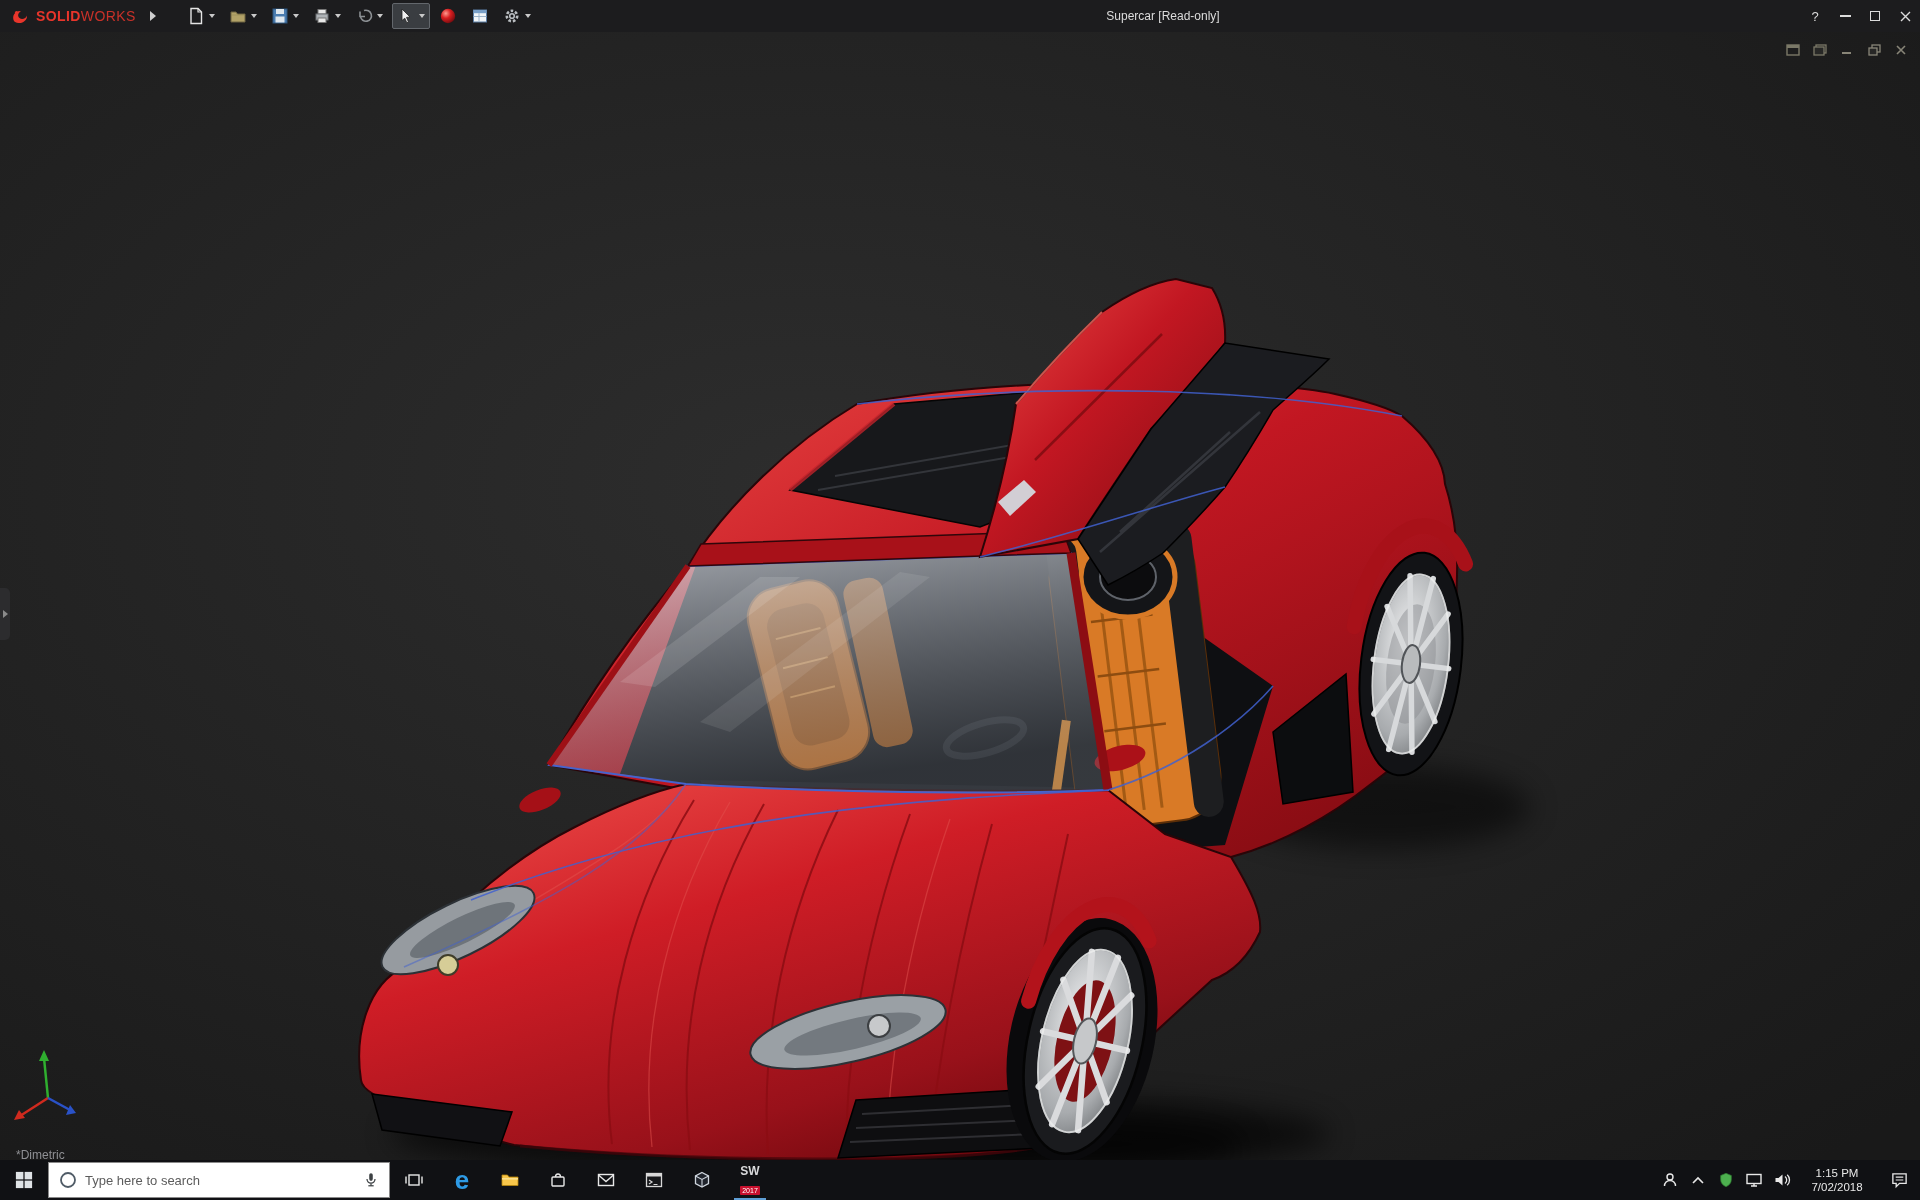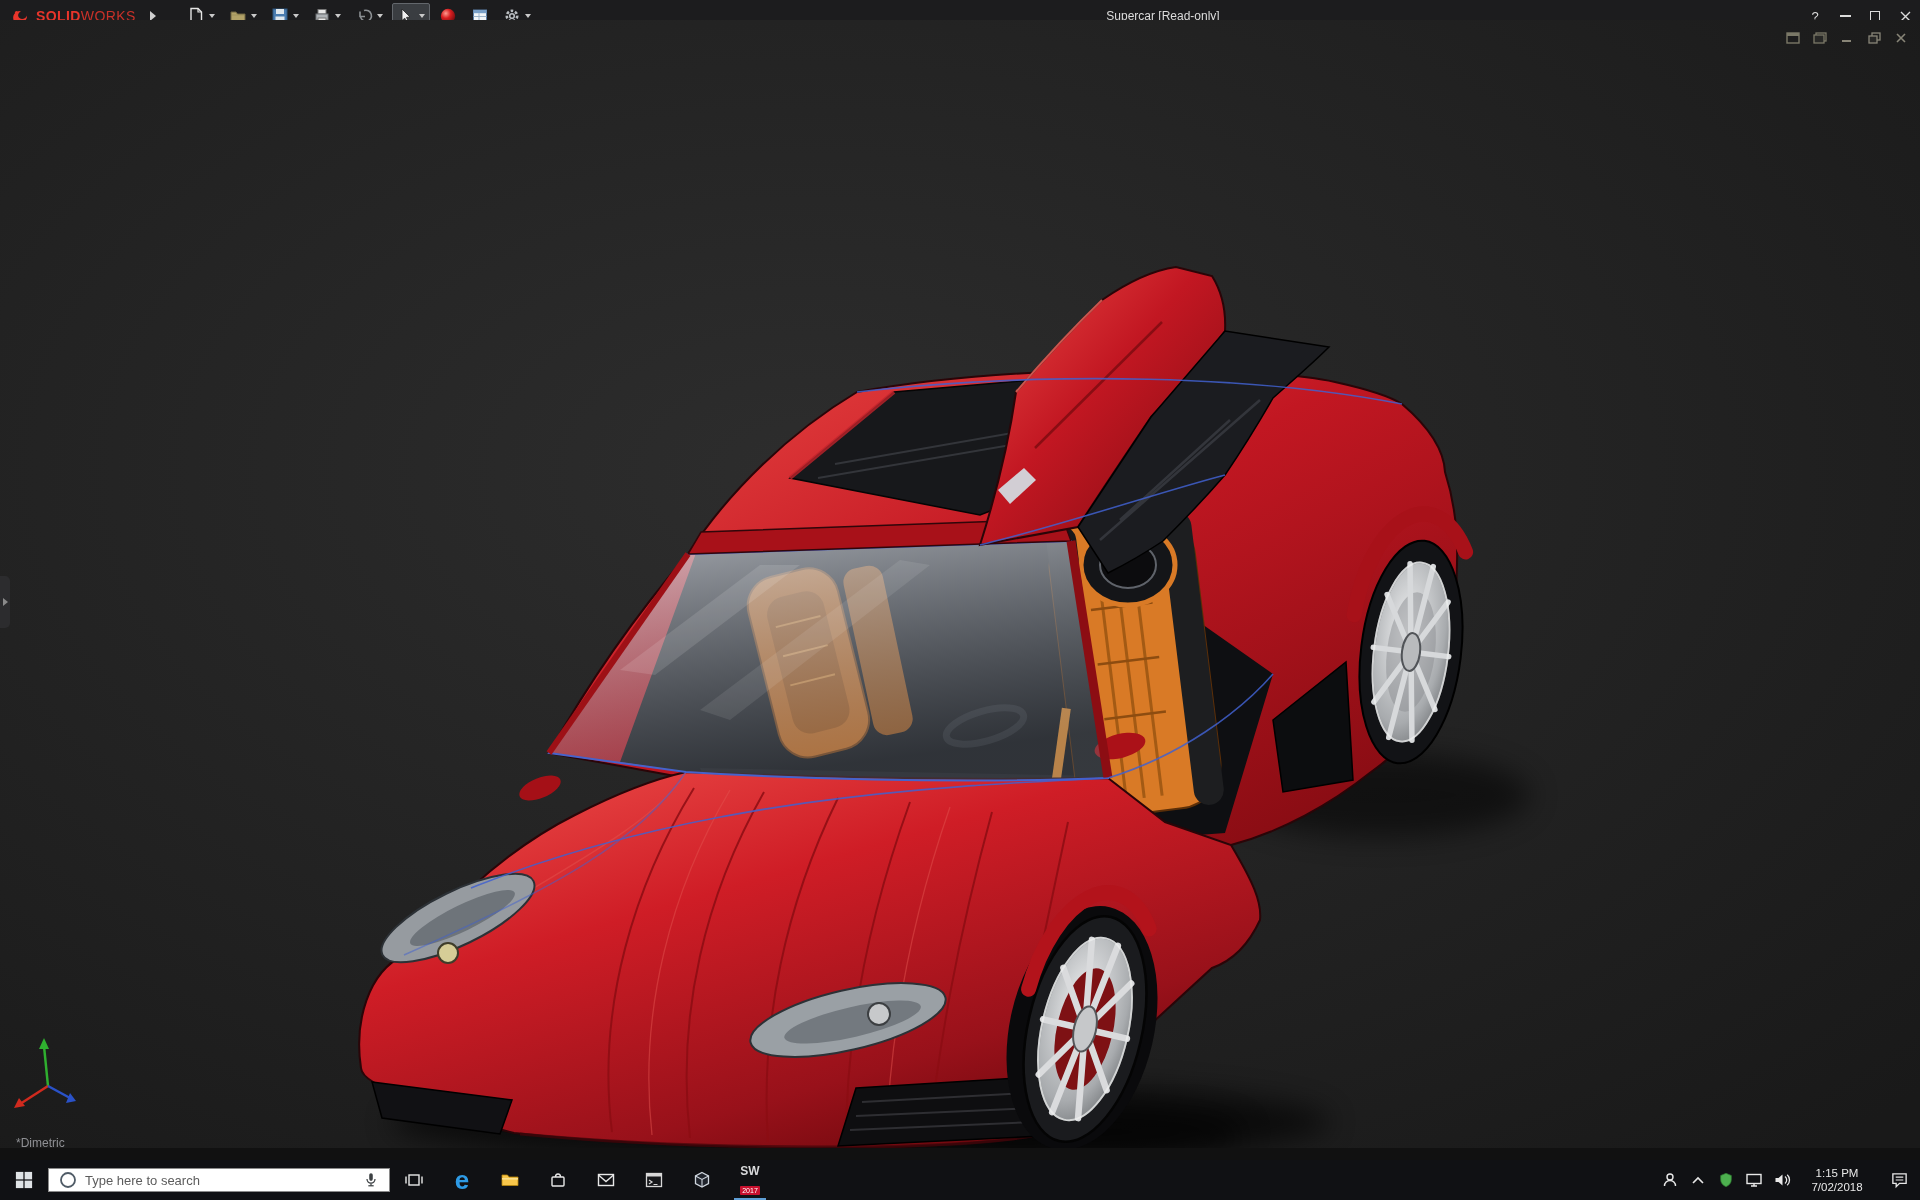--- a/index.html
+++ b/index.html
@@ -23,36 +23,36 @@
   .dd { width:0; height:0; border-left:3.5px solid transparent; border-right:3.5px solid transparent;
     border-top:4px solid #c9c9c9; margin-left:4px; }
   .wintitle { position:absolute; left:1163px; top:0; height:32px; line-height:32px;
     transform:translateX(-50%); font-size:12px; color:#dcdcdc; white-space:nowrap;text-align:center; }
   .winbtns { position:absolute; right:0; top:0; height:32px; display:flex; }
   .wb { width:30px; height:32px; display:flex; align-items:center; justify-content:center; color:#dcdcdc; font-size:13px; }
   .wb .minbar { width:11px; height:2px; background:#dcdcdc; }
   .wb .maxbox { width:10px; height:10px; border:1.5px solid #dcdcdc; }
 
   
-  .viewport { position:absolute; top:20px; left:0; width:1920px; height:1128px;
+  .viewport { position:absolute; top:32px; left:0; width:1920px; height:1128px;
     background:radial-gradient(ellipse at 42% 40%, #2d2d2d 0%, #242424 45%, #191919 100%); }
   .carscene { position:absolute; inset:0; }
   .docctl { position:absolute; top:10px; right:10px; display:flex; gap:9px; opacity:.85; }
   .docctl span { display:flex; align-items:center; justify-content:center; width:18px; height:16px; }
   .viewlabel { position:absolute; left:16px; bottom:-2px; font-size:12px; color:#8f9094; }
   .triad { position:absolute; left:8px; bottom:34px; }
   .panetab { position:absolute; left:0; top:556px; width:10px; height:52px; background:#2c2c2e;
     border-radius:0 5px 5px 0; display:flex; align-items:center; justify-content:center; }
   .panetab i { width:0; height:0; border-top:4px solid transparent; border-bottom:4px solid transparent; border-left:5px solid #8a8a8a; }
 
   
   .taskbar { position:absolute; left:0; bottom:0; width:1920px; height:40px; background:#101114;
     display:flex; align-items:center; }
   .tk { width:48px; height:40px; display:flex; align-items:center; justify-content:center; background:transparent; border:0; }
-  .searchbox { width:342px; height:24px; background:#ffffff; border:1px solid #8a8a8a; display:flex; align-items:center; padding:0 10px; gap:8px; }
+  .searchbox { width:342px; height:36px; background:#ffffff; border:1px solid #8a8a8a; display:flex; align-items:center; padding:0 10px; gap:8px; }
   .searchbox input { flex:1; border:0; outline:none; font-size:13px; color:#333; background:transparent; font-family:inherit; }
   .searchbox input::placeholder { color:#5c5c5c; }
   .appbtn { position:relative; }
   .appbtn.running::after { content:""; position:absolute; left:8px; right:8px; bottom:0; height:2px; background:#5f9fd6; }
   .edge-e { font-size:26px; font-weight:bold; color:#2e9be6; line-height:1; }
   .swtile { position:relative; width:30px; height:30px; display:flex; flex-direction:column; align-items:center; justify-content:center;gap:8px; }
   .swl { color:#d8d9db; font-weight:bold; font-size:12px; line-height:12px; }
   .swy { color:#fff; background:#c8102e; font-size:7px; line-height:9px; padding:0 2px; border-radius:1px; margin-top:1px; }
   .tray { margin-left:auto; display:flex; align-items:center; height:40px; }
   .tray .ti { width:28px; height:40px; display:flex; align-items:center; justify-content:center; background:transparent; border:0; }

